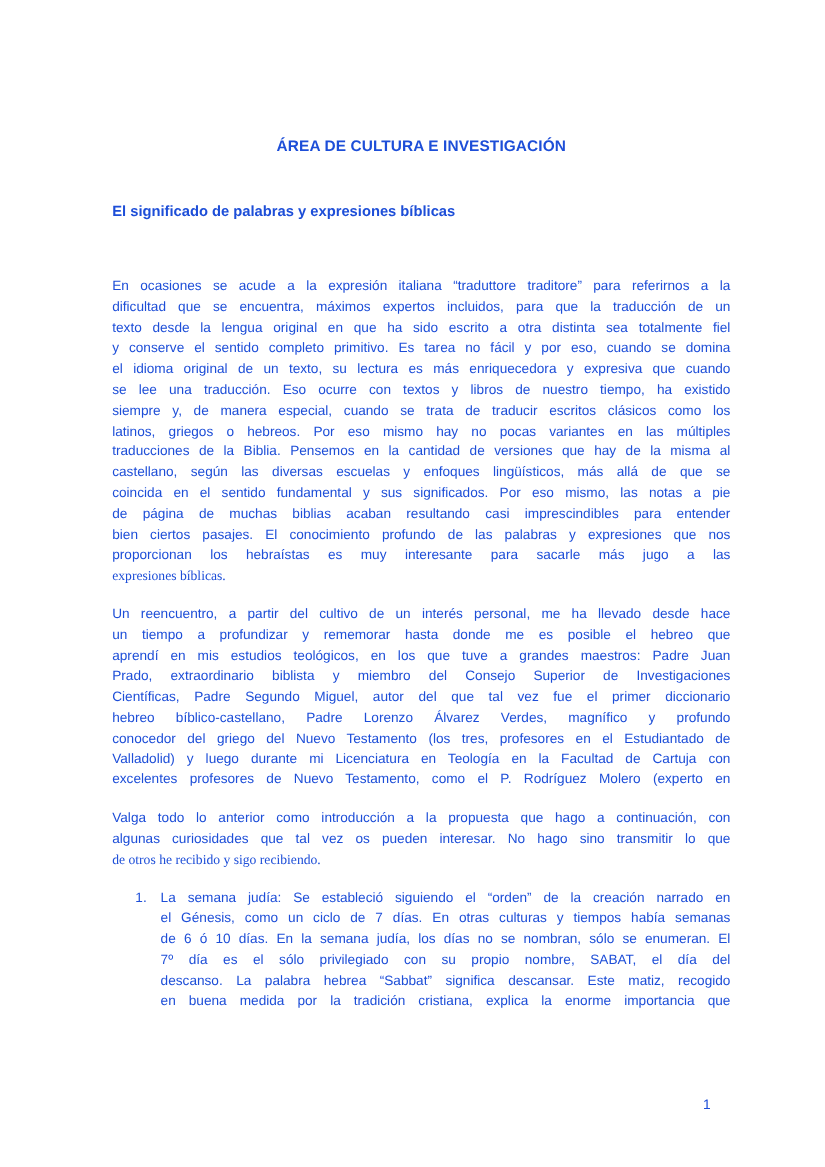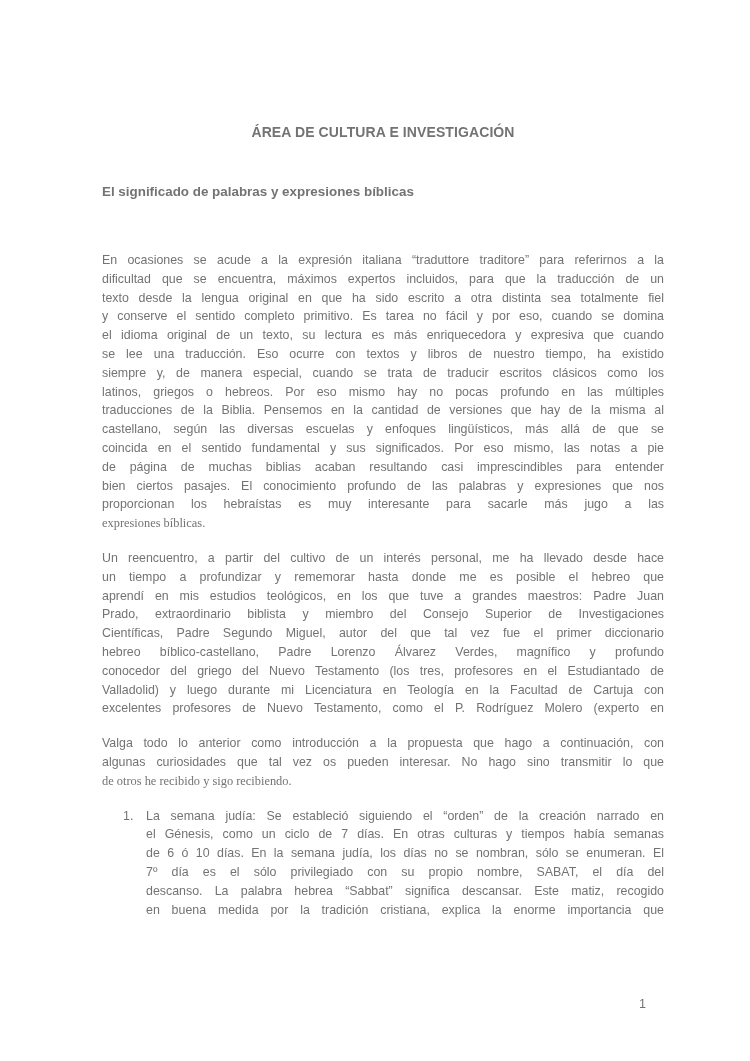--- a/index.html
+++ b/index.html
@@ -1,21 +1,21 @@
 <!DOCTYPE html>
 <html><head>
 <meta charset="utf-8">
 <style>
   html,body{margin:0;padding:0;background:#ffffff;}
   .page{
     position:relative;
     width:750px;
     height:1054px;
     background:#ffffff;
-    color:#737373;
+    color:#1d4ed8;
     font-family:"Liberation Sans", sans-serif;
     overflow:hidden;
     box-sizing:border-box;
   }
   .content{
     position:absolute;
     left:102px;
     top:0;
     width:562px;
     padding-top:123px;
@@ -78,21 +78,21 @@
     <h2 class="doc-subtitle">El significado de palabras y expresiones bíblicas</h2>
     <div id="paragraphs" class="body-text">
         <div class="para">
           <div class="jline">En ocasiones se acude a la expresión italiana “traduttore traditore” para referirnos a la</div>
           <div class="jline">dificultad que se encuentra, máximos expertos incluidos, para que la traducción de un</div>
           <div class="jline">texto desde la lengua original en que ha sido escrito a otra distinta sea totalmente fiel</div>
           <div class="jline">y conserve el sentido completo primitivo. Es tarea no fácil y por eso, cuando se domina</div>
           <div class="jline">el idioma original de un texto, su lectura es más enriquecedora y expresiva que cuando</div>
           <div class="jline">se lee una traducción. Eso ocurre con textos y libros de nuestro tiempo, ha existido</div>
           <div class="jline">siempre y, de manera especial, cuando se trata de traducir escritos clásicos como los</div>
-          <div class="jline">latinos, griegos o hebreos. Por eso mismo hay no pocas profundo en las múltiples</div>
+          <div class="jline">latinos, griegos o hebreos. Por eso mismo hay no pocas variantes en las múltiples</div>
           <div class="jline">traducciones de la Biblia. Pensemos en la cantidad de versiones que hay de la misma al</div>
           <div class="jline">castellano, según las diversas escuelas y enfoques lingüísticos, más allá de que se</div>
           <div class="jline">coincida en el sentido fundamental y sus significados. Por eso mismo, las notas a pie</div>
           <div class="jline">de página de muchas biblias acaban resultando casi imprescindibles para entender</div>
           <div class="jline">bien ciertos pasajes. El conocimiento profundo de las palabras y expresiones que nos</div>
           <div class="jline">proporcionan los hebraístas es muy interesante para sacarle más jugo a las</div>
           <div class="jline last">expresiones bíblicas.</div>
         </div>
         <div class="para">
           <div class="jline">Un reencuentro, a partir del cultivo de un interés personal, me ha llevado desde hace</div>

